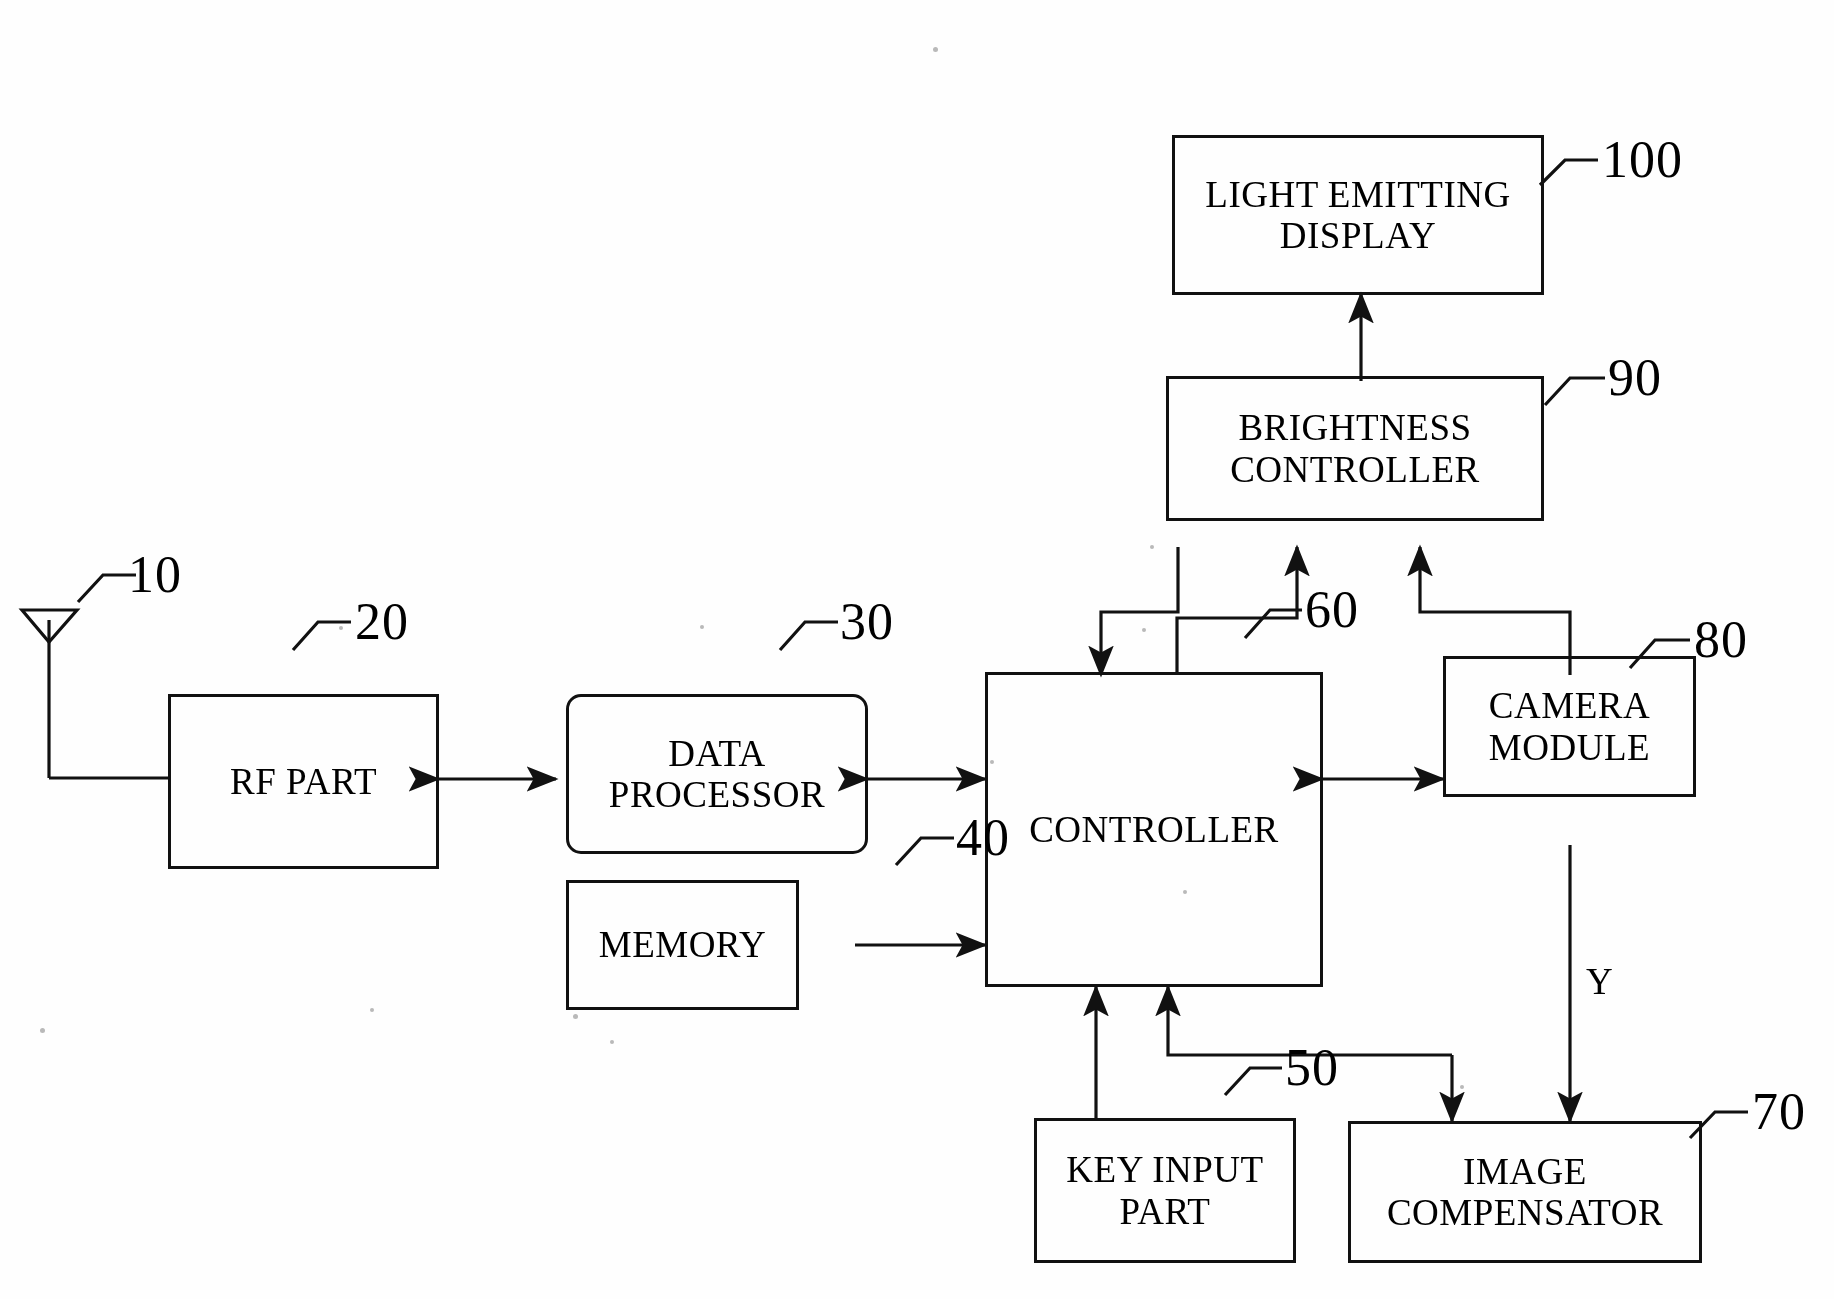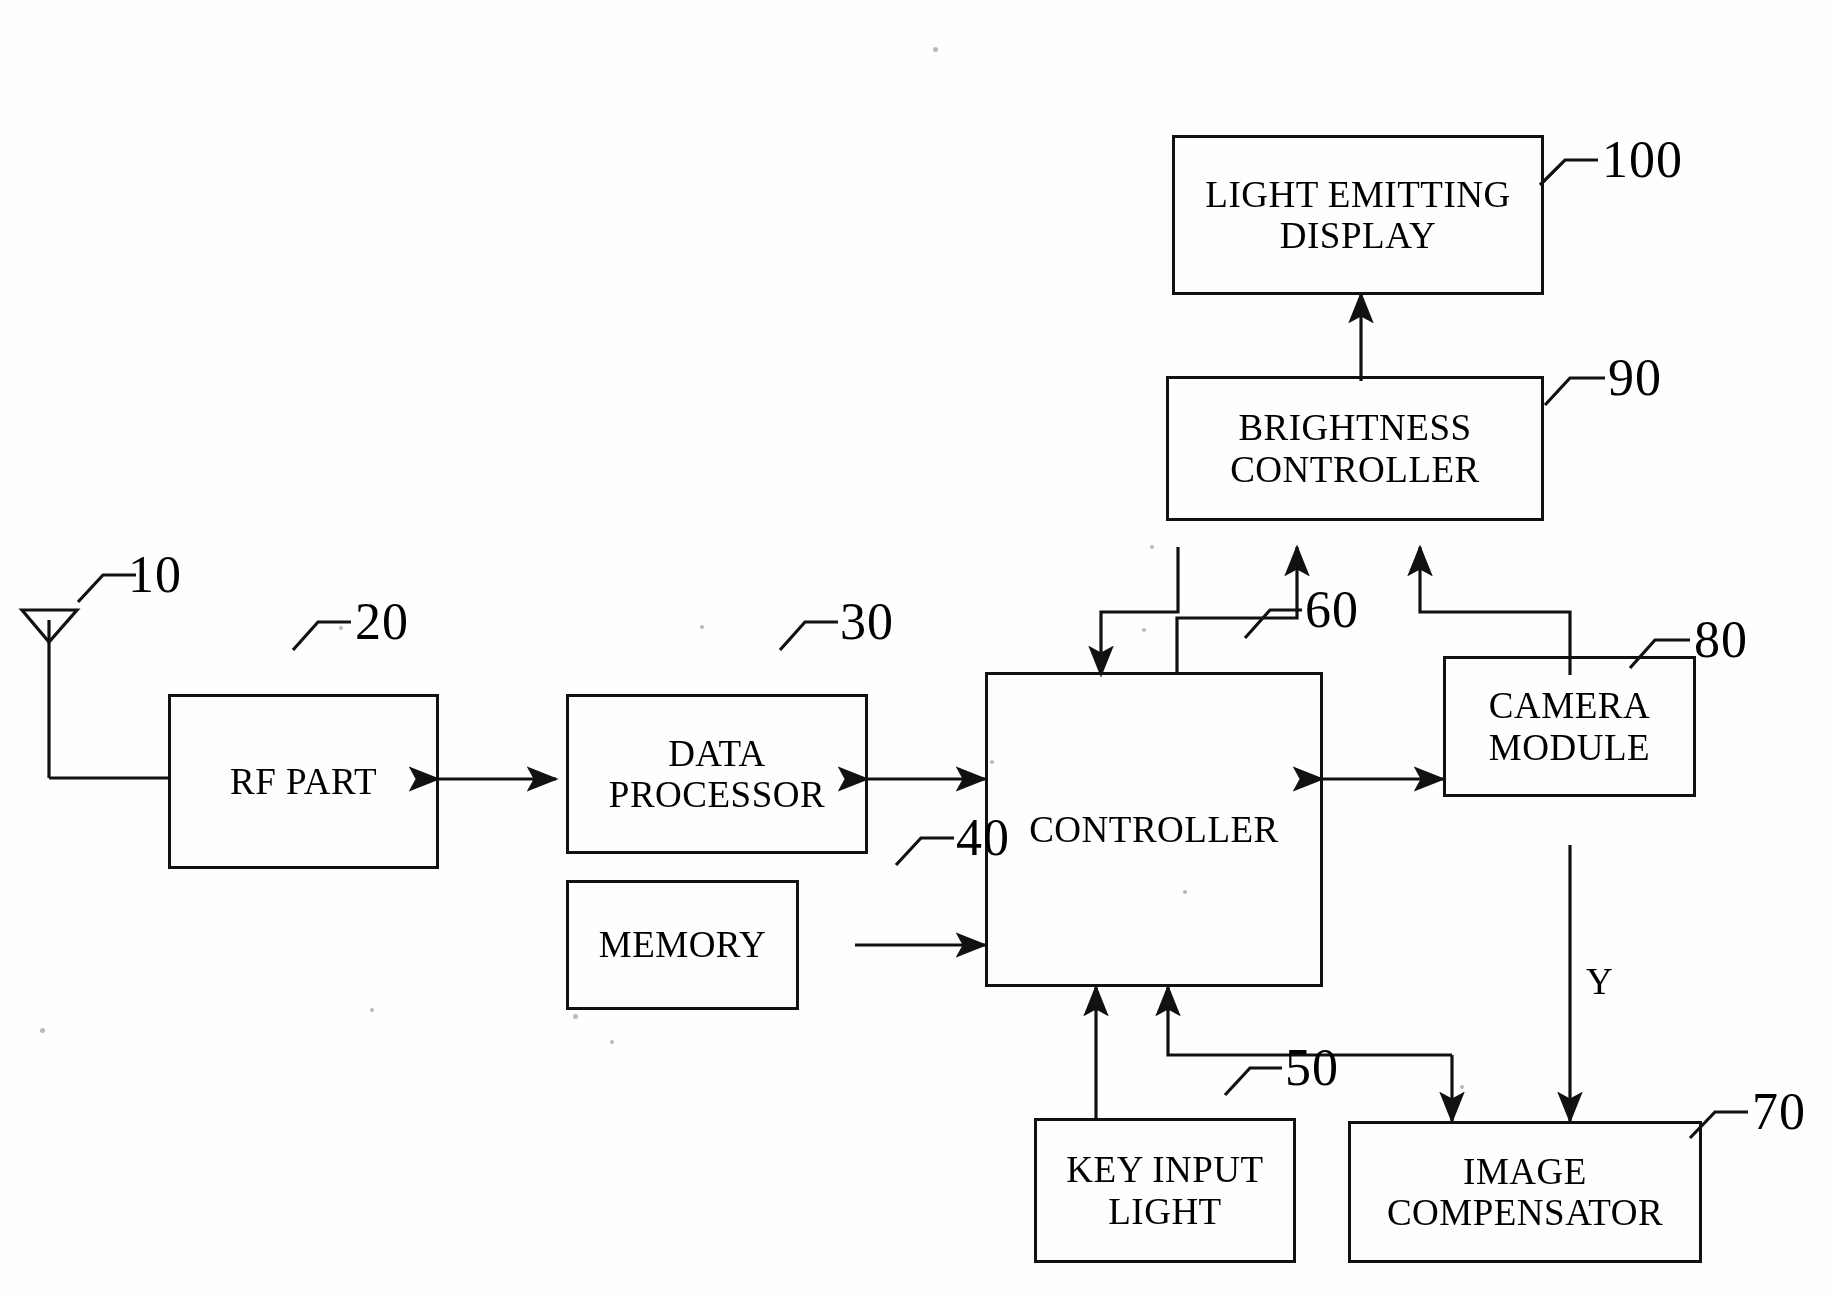--- a/index.html
+++ b/index.html
@@ -123,41 +123,41 @@
 
   <div class="box" style="left:1166px; top:376px; width:378px; height:145px;">
     <span class="label">BRIGHTNESS
 CONTROLLER</span>
   </div>
 
   <div class="box" style="left:168px; top:694px; width:271px; height:175px;">
     <span class="label">RF PART</span>
   </div>
 
-  <div class="box" style="left:566px; top:694px; width:302px; height:160px;">
+  <div class="box" style="left:566px; top:694px; width:302px; height:160px;border-radius:15px;">
     <span class="label">DATA
 PROCESSOR</span>
   </div>
 
   <div class="box" style="left:566px; top:880px; width:233px; height:130px;">
     <span class="label">MEMORY</span>
   </div>
 
   <div class="box" style="left:985px; top:672px; width:338px; height:315px;">
     <span class="label">CONTROLLER</span>
   </div>
 
   <div class="box" style="left:1443px; top:656px; width:253px; height:141px;">
     <span class="label">CAMERA
 MODULE</span>
   </div>
 
   <div class="box" style="left:1034px; top:1118px; width:262px; height:145px;">
     <span class="label">KEY INPUT
-LIGHT</span>
+PART</span>
   </div>
 
   <div class="box" style="left:1348px; top:1121px; width:354px; height:142px;">
     <span class="label">IMAGE
 COMPENSATOR</span>
   </div>
 
   <div class="ref" style="left:128px; top:545px;">10</div>
   <div class="ref" style="left:355px; top:592px;">20</div>
   <div class="ref" style="left:840px; top:592px;font-family:Liberation Serif, serif;">30</div>

